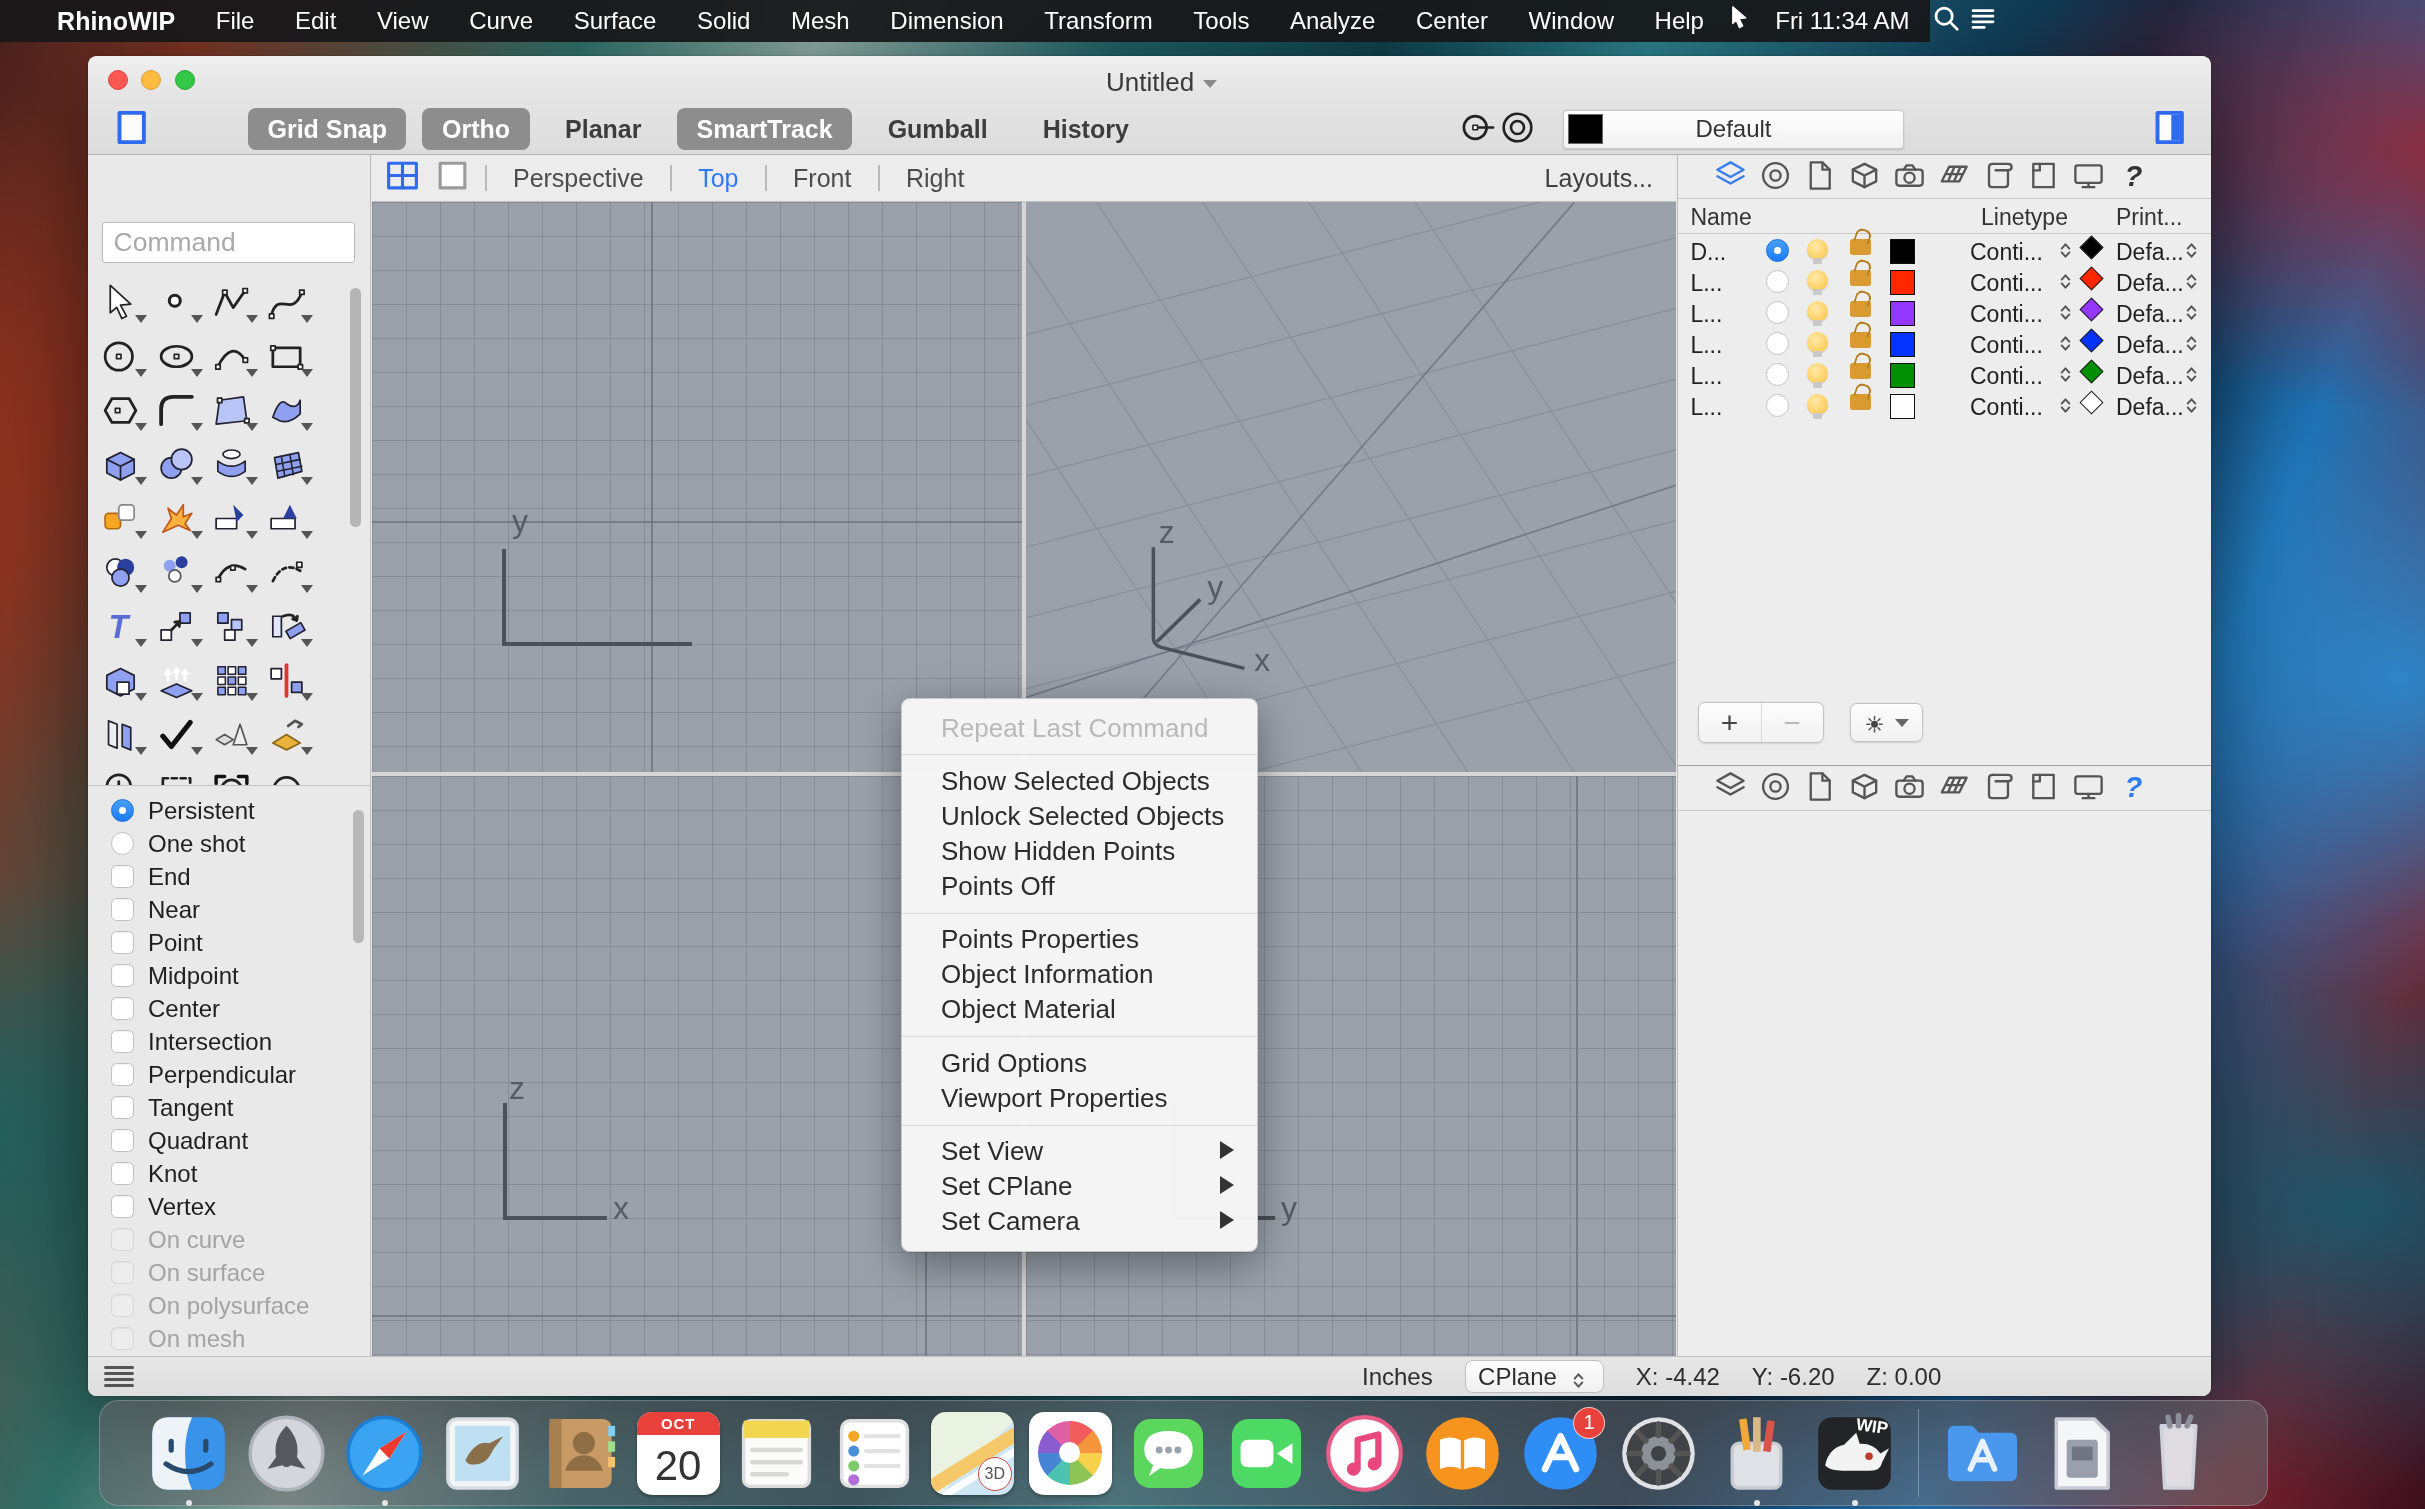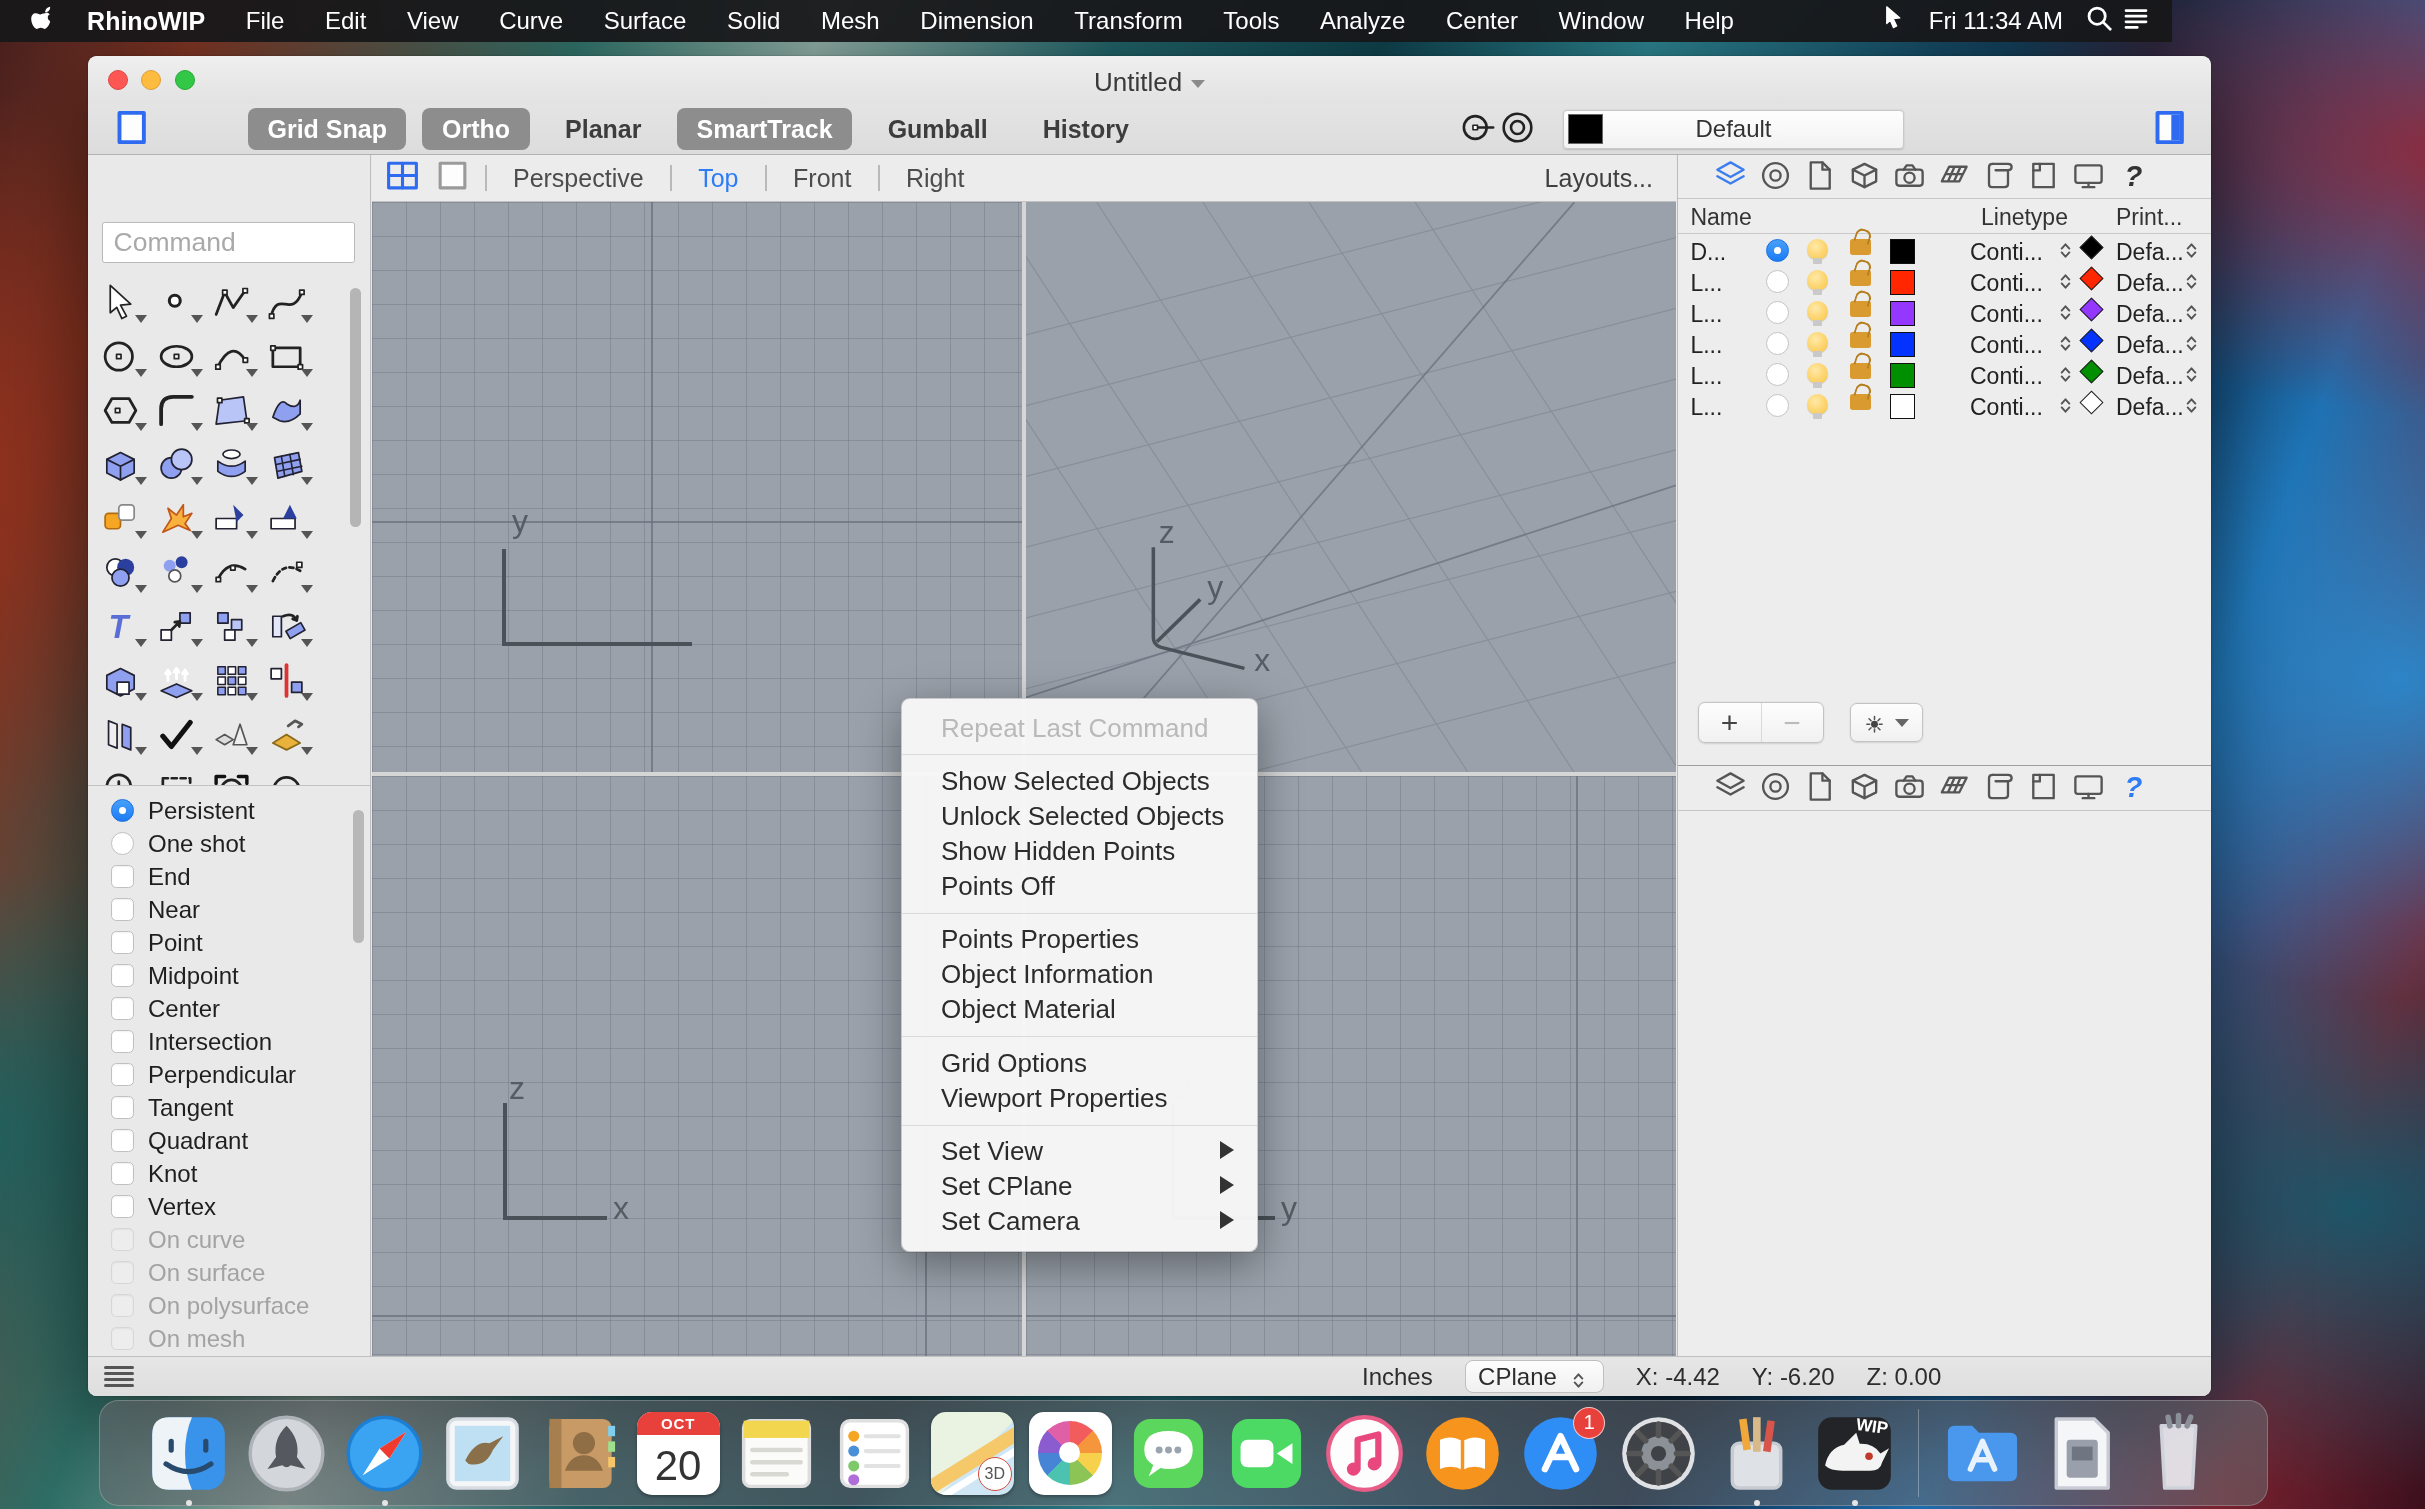--- a/index.html
+++ b/index.html
@@ -7,35 +7,35 @@
   
   .wall{position:absolute;inset:0;
     background:
       radial-gradient(796px 442px at 101% 10%, rgba(160,30,40,.85), transparent 60%),
       radial-gradient(619px 531px at 99% 45%, rgba(40,140,210,.9), transparent 60%),
       radial-gradient(708px 442px at 97% 80%, rgba(20,90,110,.9), transparent 65%),
       radial-gradient(531px 619px at -2% 30%, rgba(150,50,30,.9), transparent 60%),
       radial-gradient(619px 442px at -2% 75%, rgba(20,100,100,.85), transparent 60%),
       linear-gradient(110deg,#47201e 0%,#7a3322 7%,#2e6e66 20%,#8aa79e 28%,#1f5e63 38%,#0f3f4a 47%,#2b7f8a 56%,#14455e 66%,#0a2740 73%,#1d6fb0 83%,#7a2330 93%,#3c0f1d 100%)}
   
-  .menubar{position:absolute;left:0;top:0;width:2172px;height:42px;background:rgba(23,23,26,.94);display:flex;align-items:center;color:#fff;font-size:24px;z-index:60}
+  .menubar{position:absolute;left:0;top:0;width:1930px;height:42px;background:rgba(23,23,26,.94);display:flex;align-items:center;color:#fff;font-size:24px;z-index:60}
   .menubar .mi{padding:0 20.3px;white-space:nowrap}
   .menubar .app-name{font-weight:bold;font-size:25px}
   .mb-apple{width:23px;height:26.5px;margin:0 8.8px 0 28px}
   .mb-right{margin-left:auto;display:flex;align-items:center;gap:7px;padding-right:21px}
   .mb-ic{width:30px;height:30px;display:inline-flex;align-items:center;justify-content:center}
   .mb-clock{padding:0 14px;white-space:nowrap}
   
   .win{position:absolute;left:88px;top:56px;width:2123px;height:1340px;background:#e9e9e9;border-radius:8.8px;box-shadow:0 35px 88px rgba(0,0,0,.55),0 0 1.8px rgba(0,0,0,.4);z-index:10}
   .titlebar{position:absolute;left:0;top:0;width:100%;height:48px;background:linear-gradient(#efefef,#e2e2e2);border-radius:8.8px 8.8px 0 0}
   .tl{position:absolute;top:14px;width:20.3px;height:20.3px;border-radius:50%}
   .tl.r{left:19.5px;background:#fc5753;border:0.9px solid #df4744}
   .tl.y{left:53px;background:#fdbc40;border:0.9px solid #de9f34}
   .tl.g{left:87px;background:#33c748;border:0.9px solid #27aa35}
-  .wtitle{position:absolute;top:10.6px;left:0;width:100%;text-align:center;font-size:26px;color:#3a3a3a}
+  .wtitle{position:absolute;top:10.6px;left:12px;width:100%;text-align:center;font-size:26px;color:#3a3a3a}
   .wtitle .chev{display:inline-block;width:0;height:0;border-left:7px solid transparent;border-right:7px solid transparent;border-top:8px solid #8a8a8a;margin-left:8.8px;vertical-align:middle}
   .toolbar{position:absolute;left:0;top:48px;width:100%;height:51px;background:linear-gradient(#e4e4e4,#dcdcdc);border-bottom:0.9px solid #b2b2b2;display:flex;align-items:center}
   .tbtn{font-size:25px;font-weight:bold;color:#3d3d3d;padding:6.2px 19.5px;border-radius:8px;margin:0 8px;white-space:nowrap}
   .tbtn.on{background:#8d8d8d;color:#fff}
   .tb-ic{width:39px;height:39px;display:inline-flex;align-items:center;justify-content:center}
   .layer-dd{width:341px;height:39px;background:linear-gradient(#fefefe,#f2f2f2);border:0.9px solid #c9c9c9;border-radius:4px;box-shadow:0 0.9px 1.8px rgba(0,0,0,.15);display:flex;align-items:center;font-size:24px;color:#333;position:relative;margin:0 26px}
   .layer-dd .sw{width:35px;height:30px;margin-left:4.4px;border:0.9px solid #666}
   .layer-dd .lbl{position:absolute;left:0;width:100%;text-align:center}
   
   .content{position:absolute;left:0;top:99px;width:2123px;height:1201px}

